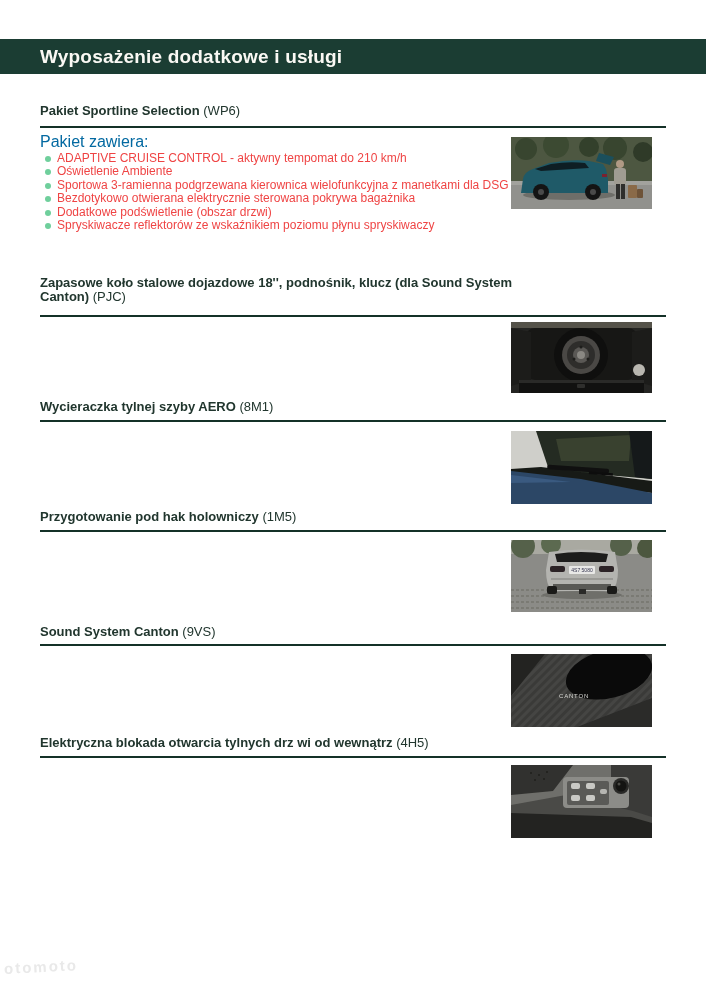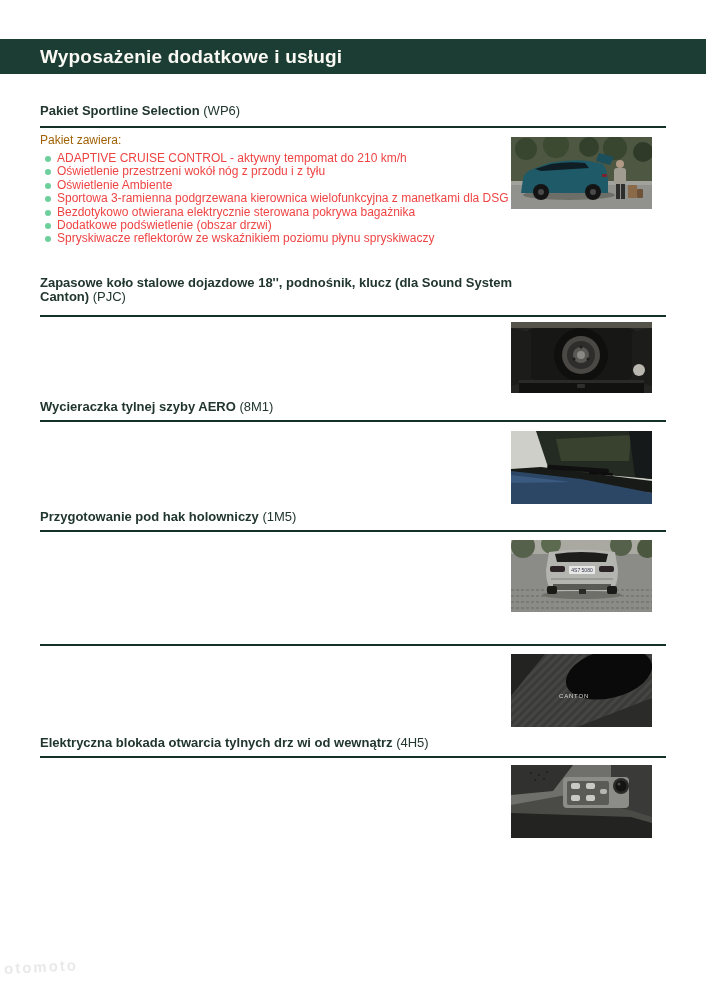--- a/index.html
+++ b/index.html
@@ -16,21 +16,21 @@
   }
   .heading{
     position:absolute;left:40px;width:505px;font-size:13px;line-height:14px;
     color:#21362e;font-weight:bold;
   }
   .heading .code{font-weight:normal;text-align:center;}
   .rule{
     position:absolute;left:40px;width:626px;height:2px;background:#143128;
   }
   .intro{
-    position:absolute;left:40px;top:133px;font-size:12px;color:#a16207;
+    position:absolute;left:40px;top:133px;font-size:16px;color:#0369a1;
   }
   ul.pkg{
     position:absolute;left:40px;top:152px;width:468px;margin:0;padding:0;list-style:none;
   }
   ul.pkg li{
     position:relative;padding-left:17px;font-size:12px;line-height:13.4px;color:#ef4444;
     white-space:nowrap;
   }
   ul.pkg li::before{
     content:"";position:absolute;left:5px;top:4px;width:6px;height:6px;border-radius:50%;
@@ -55,21 +55,20 @@
   </div>
 
   <div class="heading" style="top:104px;">
     <span>Pakiet Sportline Selection</span>
     <span class="code">(WP6)</span>
   </div>
   <div class="rule" style="top:126px;"></div>
   <div class="intro">Pakiet zawiera:</div>
   <ul class="pkg">
     <li>ADAPTIVE CRUISE CONTROL - aktywny tempomat do 210 km/h</li>
-    <li>Oświetlenie przestrzeni wokół nóg z przodu i z tyłu</li>
     <li>Oświetlenie Ambiente</li>
     <li>Sportowa 3-ramienna podgrzewana kierownica wielofunkcyjna z manetkami dla DSG</li>
     <li>Bezdotykowo otwierana elektrycznie sterowana pokrywa bagażnika</li>
     <li>Dodatkowe podświetlenie (obszar drzwi)</li>
     <li>Spryskiwacze reflektorów ze wskaźnikiem poziomu płynu spryskiwaczy</li>
   </ul>
   <div class="photo" style="top:137px;height:72px;">
     <svg viewBox="0 0 141 72" preserveAspectRatio="none">
       <rect x="0" y="0" width="141" height="46" fill="#4d5741"></rect>
       <circle cx="15" cy="12" r="11" fill="#38452f"></circle>
@@ -170,20 +169,24 @@
       <rect x="58" y="26" width="26" height="8" rx="1" fill="#e8e8e6"></rect>
       <text x="71" y="32" font-size="5" text-anchor="middle" fill="#33334d" font-family="Liberation Sans, sans-serif">4S7 5080</text>
       <rect x="40" y="38" width="62" height="2" fill="#9a9a96"></rect>
       <rect x="42" y="44" width="58" height="6" fill="#595955"></rect>
       <rect x="36" y="46" width="10" height="8" rx="2" fill="#1a1a18"></rect>
       <rect x="96" y="46" width="10" height="8" rx="2" fill="#1a1a18"></rect>
       <rect x="68" y="49" width="7" height="5" fill="#2a2a28"></rect>
     </svg>
   </div>
 
+  <div class="heading" style="top:625px;">
+    <span>Sound System Canton</span>
+    <span class="code">(9VS)</span>
+  </div>
   <div class="rule" style="top:644px;"></div>
   <div class="photo" style="top:654px;height:73px;">
     <svg viewBox="0 0 141 73" preserveAspectRatio="none">
       <defs>
         <pattern id="diag" width="6" height="6" patternUnits="userSpaceOnUse" patternTransform="rotate(45)">
           <rect width="6" height="6" fill="#454543"></rect>
           <rect width="3" height="6" fill="#3a3a38"></rect>
         </pattern>
       </defs>
       <rect x="0" y="0" width="141" height="73" fill="url(#diag)"></rect>

